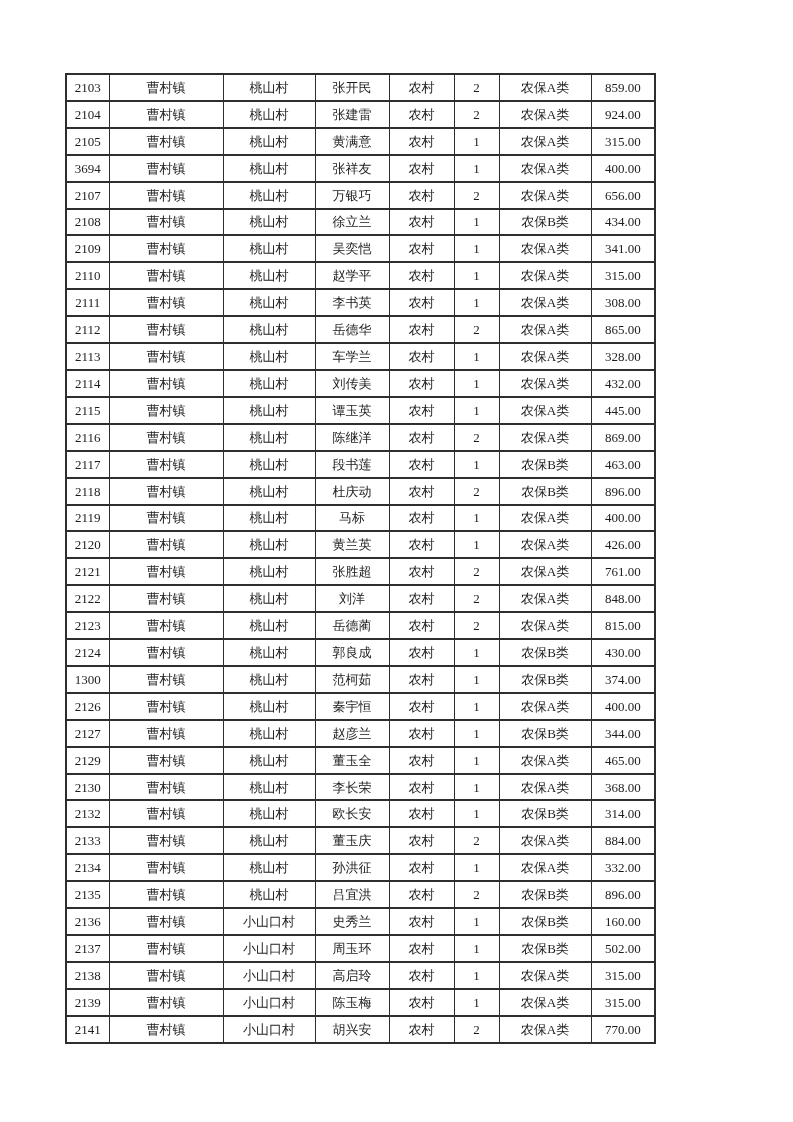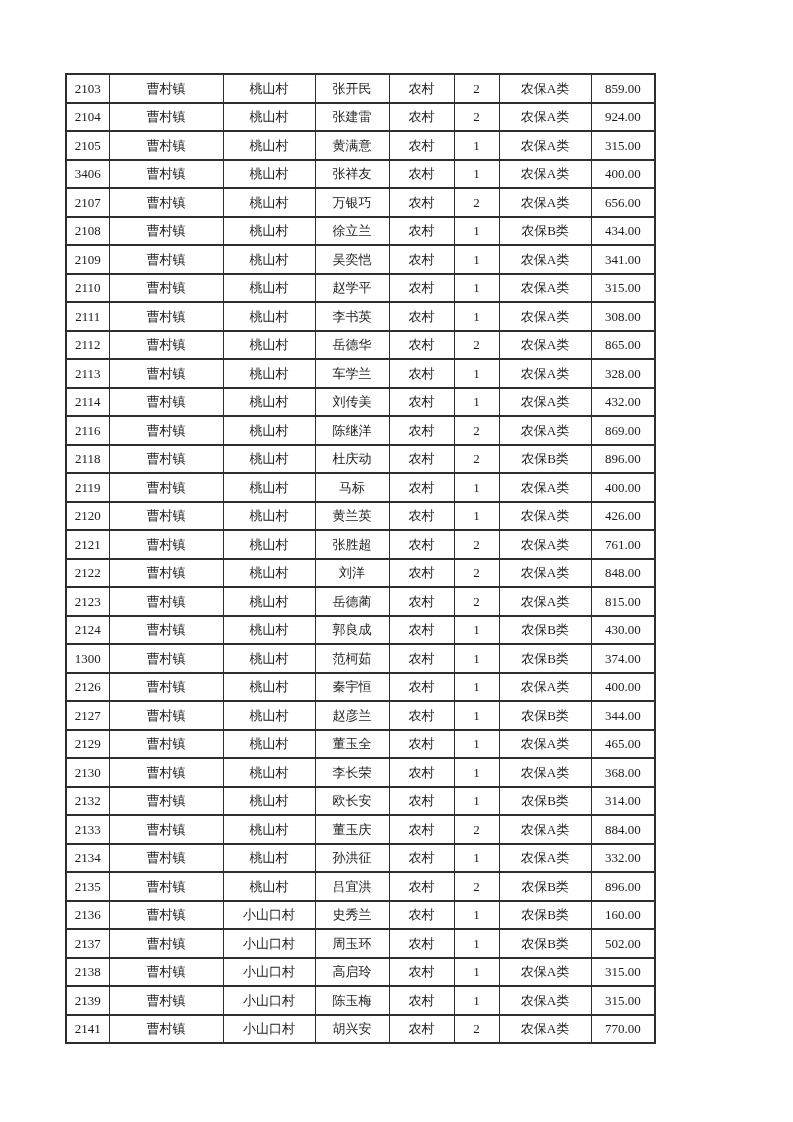--- a/index.html
+++ b/index.html
@@ -87,21 +87,21 @@
           <td>2105</td>
           <td>曹村镇</td>
           <td>桃山村</td>
           <td>黄满意</td>
           <td>农村</td>
           <td>1</td>
           <td>农保A类</td>
           <td>315.00</td>
         </tr>
         <tr>
-          <td>3406</td>
+          <td>3694</td>
           <td>曹村镇</td>
           <td>桃山村</td>
           <td>张祥友</td>
           <td>农村</td>
           <td>1</td>
           <td>农保A类</td>
           <td>400.00</td>
         </tr>
         <tr>
           <td>2107</td>
@@ -177,28 +177,48 @@
           <td>2114</td>
           <td>曹村镇</td>
           <td>桃山村</td>
           <td>刘传美</td>
           <td>农村</td>
           <td>1</td>
           <td>农保A类</td>
           <td>432.00</td>
         </tr>
         <tr>
+          <td>2115</td>
+          <td>曹村镇</td>
+          <td>桃山村</td>
+          <td>谭玉英</td>
+          <td>农村</td>
+          <td>1</td>
+          <td>农保A类</td>
+          <td>445.00</td>
+        </tr>
+        <tr>
           <td>2116</td>
           <td>曹村镇</td>
           <td>桃山村</td>
           <td>陈继洋</td>
           <td>农村</td>
           <td>2</td>
           <td>农保A类</td>
           <td>869.00</td>
+        </tr>
+        <tr>
+          <td>2117</td>
+          <td>曹村镇</td>
+          <td>桃山村</td>
+          <td>段书莲</td>
+          <td>农村</td>
+          <td>1</td>
+          <td>农保B类</td>
+          <td>463.00</td>
         </tr>
         <tr>
           <td>2118</td>
           <td>曹村镇</td>
           <td>桃山村</td>
           <td>杜庆动</td>
           <td>农村</td>
           <td>2</td>
           <td>农保B类</td>
           <td>896.00</td>

